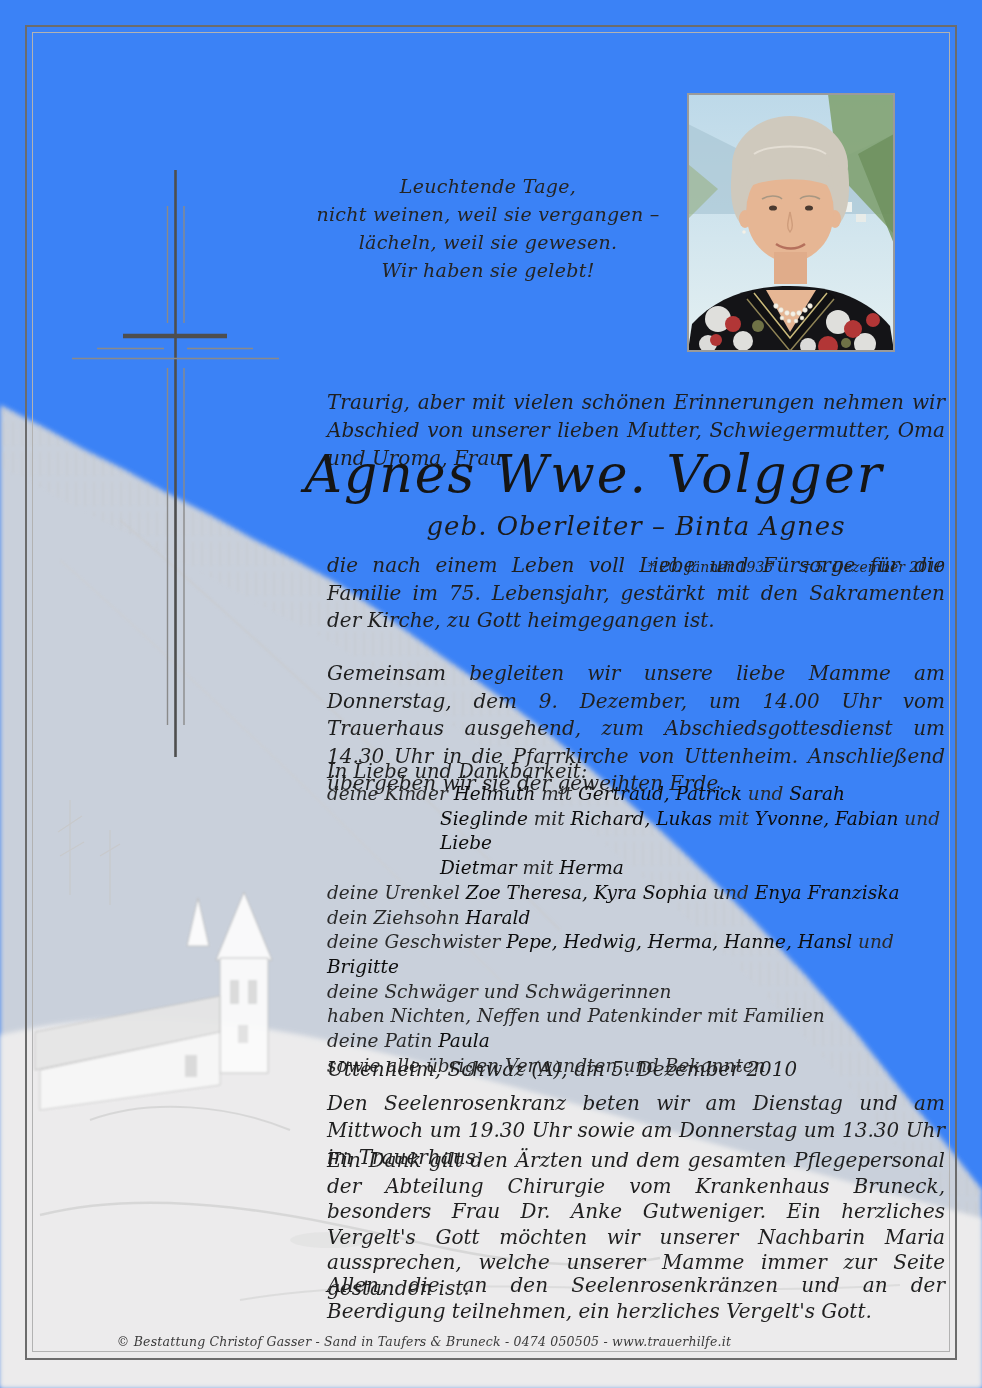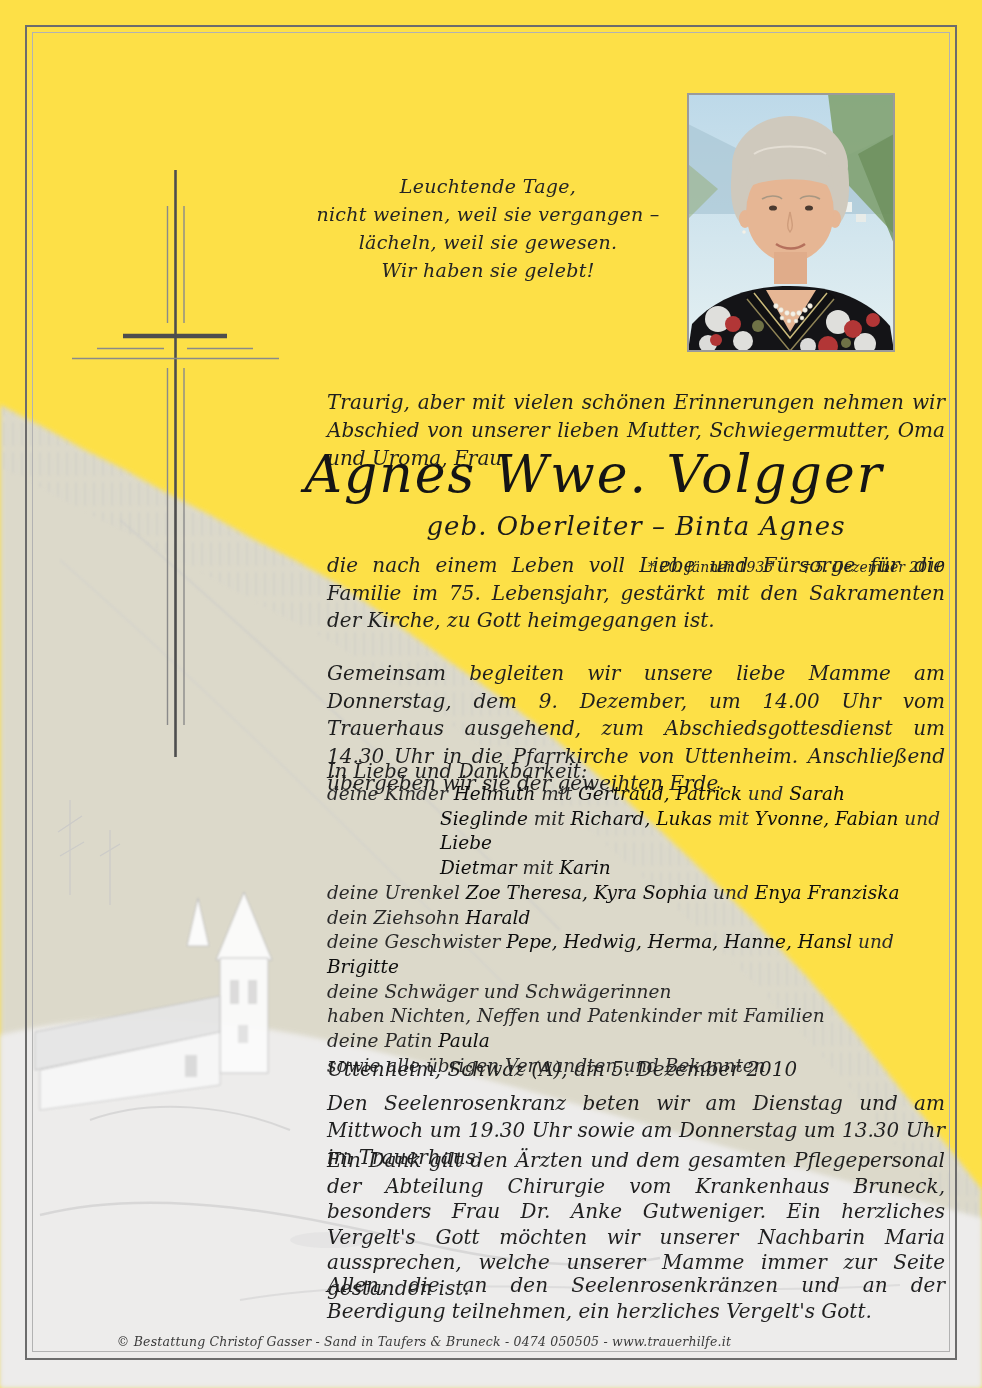--- a/index.html
+++ b/index.html
@@ -1,17 +1,17 @@
 <!DOCTYPE html>
 <html><head>
 <meta charset="utf-8">
 <style>
   html,body{margin:0;padding:0;background:#ffffff;}
   .page{
-    position:relative;width:982px;height:1388px;background:#fde047;overflow:hidden;
+    position:relative;width:982px;height:1388px;background:#3b82f6;overflow:hidden;
     font-family:"DejaVu Serif", serif;font-style:italic;color:#1f1f1f;
   }
   .watermark{position:absolute;left:0;top:0;width:982px;height:1388px;}
   .frame-outer{position:absolute;left:25px;top:25px;width:928px;height:1331px;border:2px solid #6c6c6c;}
   .frame-inner{position:absolute;left:32px;top:32px;width:916px;height:1318px;border:1px solid #b2b2b2;}
   .cross{position:absolute;left:60px;top:165px;width:230px;height:600px;}
   .photo{position:absolute;left:687px;top:93px;width:206px;height:257px;border:1px solid #9a9a9a;box-sizing:content-box;background:#dfeef2;}
   .photo svg{display:block;width:100%;height:100%;}
   .poem{position:absolute;left:288px;top:172px;width:400px;text-align:center;
         font-size:19px;line-height:28px;color:#242424;letter-spacing:.3px;}
@@ -182,21 +182,21 @@
     <span class="birth">* 20. Jänner 1936</span><span>† 5. Dezember 2010</span>
   </div>
 
   <div class="blk para p-life">die nach einem Leben voll Liebe und Fürsorge für die Familie im 75. Lebensjahr, gestärkt mit den Sakramenten der Kirche, zu Gott heimgegangen ist.</div>
   <div class="blk para p-funeral">Gemeinsam begleiten wir unsere liebe Mamme am Donnerstag, dem 9. Dezember, um 14.00 Uhr vom Trauerhaus ausgehend, zum Abschiedsgottesdienst um 14.30 Uhr in die Pfarrkirche von Uttenheim. Anschließend übergeben wir sie der geweihten Erde.</div>
 
   <div class="blk mourn-head">In Liebe und Dankbarkeit:</div>
   <div class="blk mourners">
     <div><span>deine Kinder </span><span class="b">Helmuth</span><span> mit </span><span class="b">Gertraud, Patrick</span><span> und </span><span class="b">Sarah</span></div>
     <div class="indent"><span class="b">Sieglinde</span><span> mit </span><span class="b">Richard, Lukas</span><span> mit </span><span class="b">Yvonne, Fabian</span><span> und </span><span class="b">Liebe</span></div>
-    <div class="indent"><span class="b">Dietmar</span><span> mit </span><span class="b">Karin</span></div>
+    <div class="indent"><span class="b">Dietmar</span><span> mit </span><span class="b">Herma</span></div>
     <div><span>deine Urenkel </span><span class="b">Zoe Theresa, Kyra Sophia</span><span> und </span><span class="b">Enya Franziska</span></div>
     <div><span>dein Ziehsohn </span><span class="b">Harald</span></div>
     <div><span>deine Geschwister </span><span class="b">Pepe, Hedwig, Herma, Hanne, Hansl</span><span> und </span><span class="b">Brigitte</span></div>
     <div><span>deine Schwäger und Schwägerinnen</span></div>
     <div><span>haben Nichten, Neffen und Patenkinder mit Familien</span></div>
     <div><span>deine Patin </span><span class="b">Paula</span></div>
     <div><span>sowie alle übrigen Verwandten und Bekannten</span></div>
   </div>
 
   <div class="blk place">Uttenheim, Schwaz (A), am 5. Dezember 2010</div>

